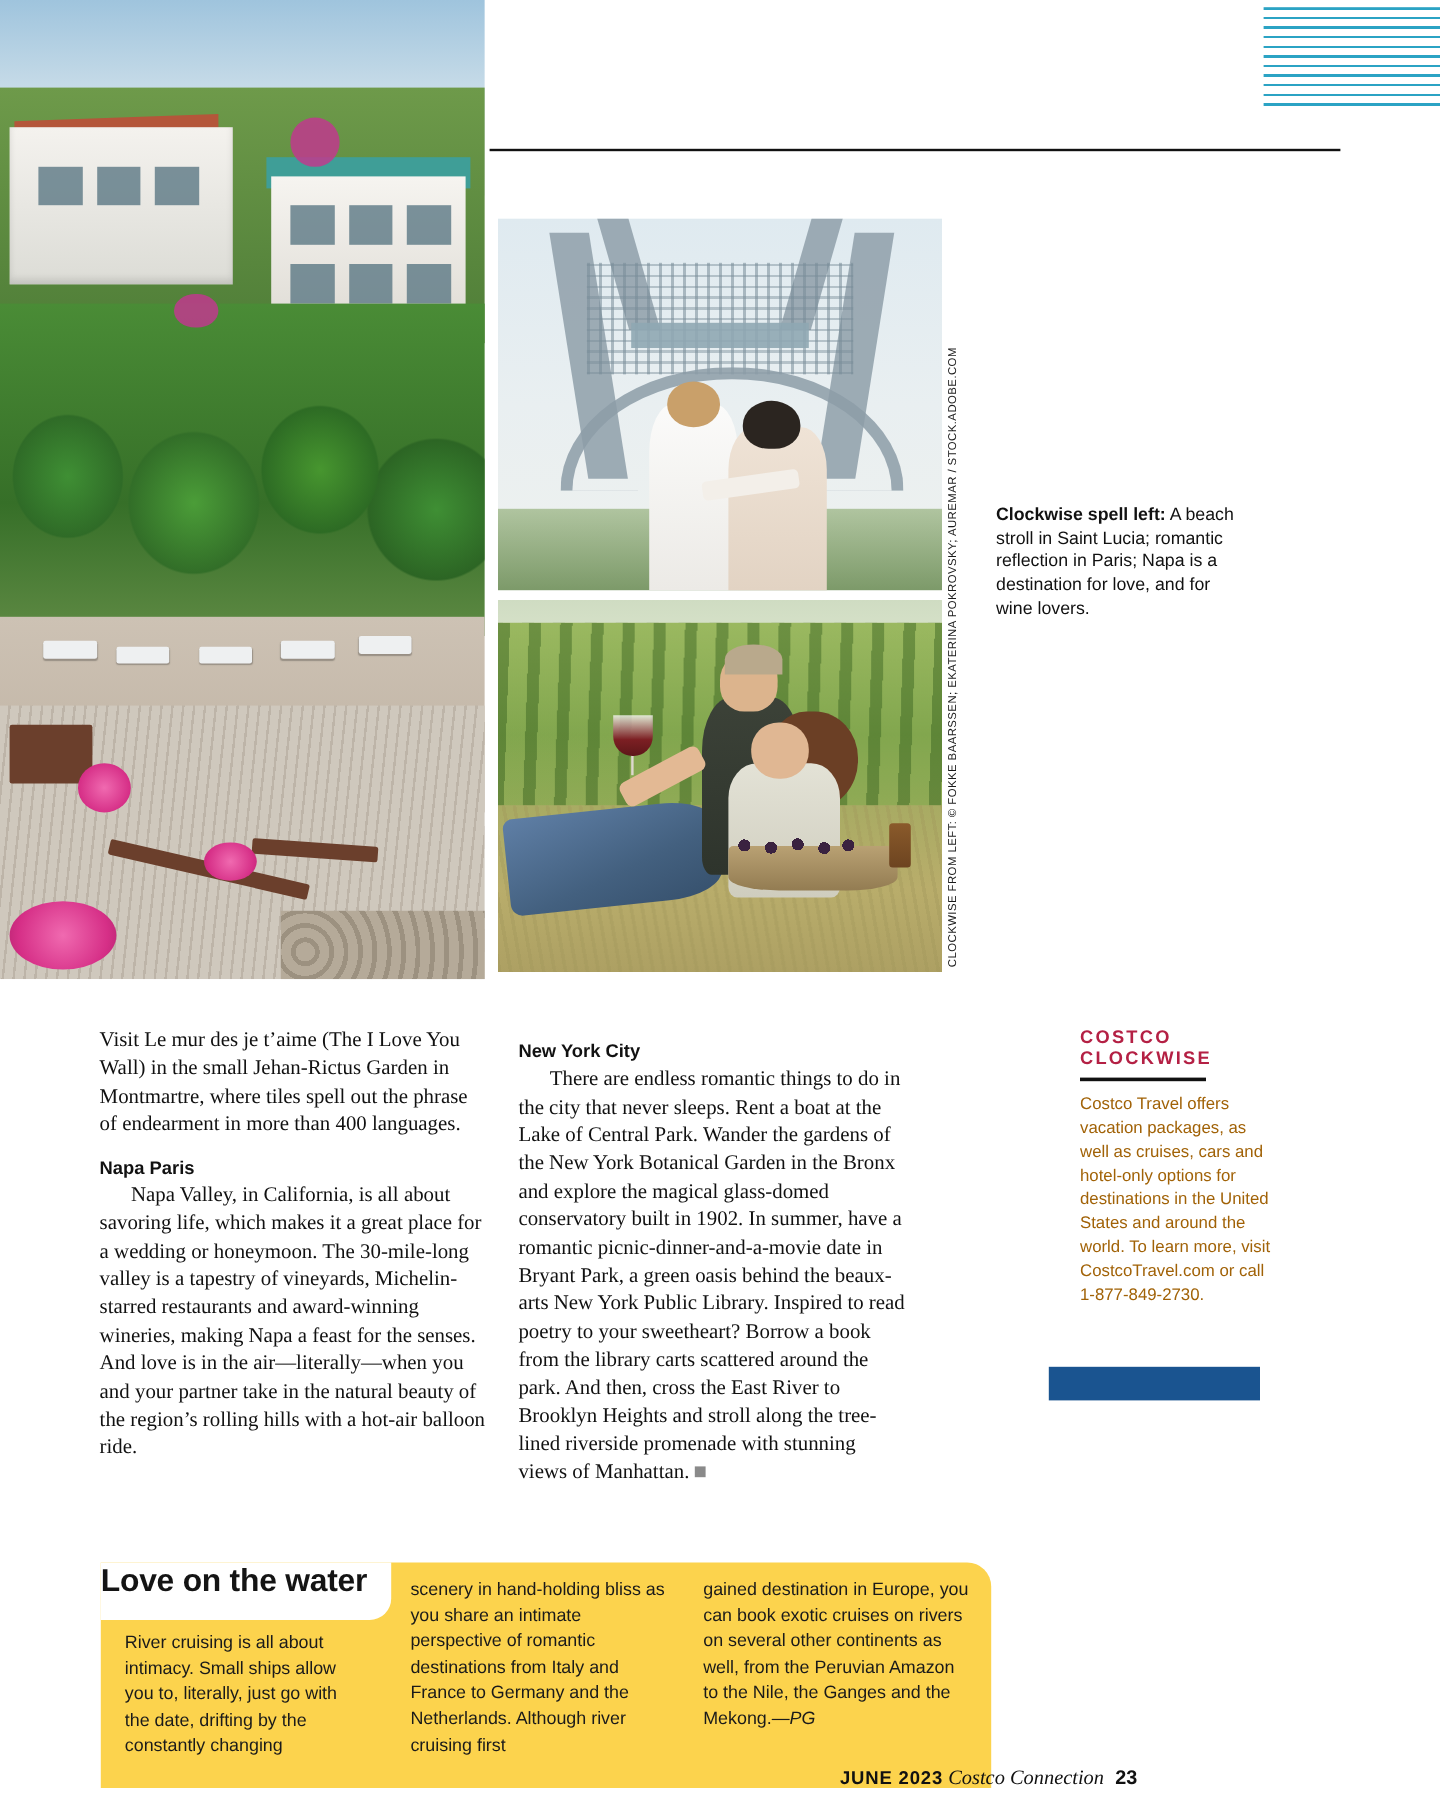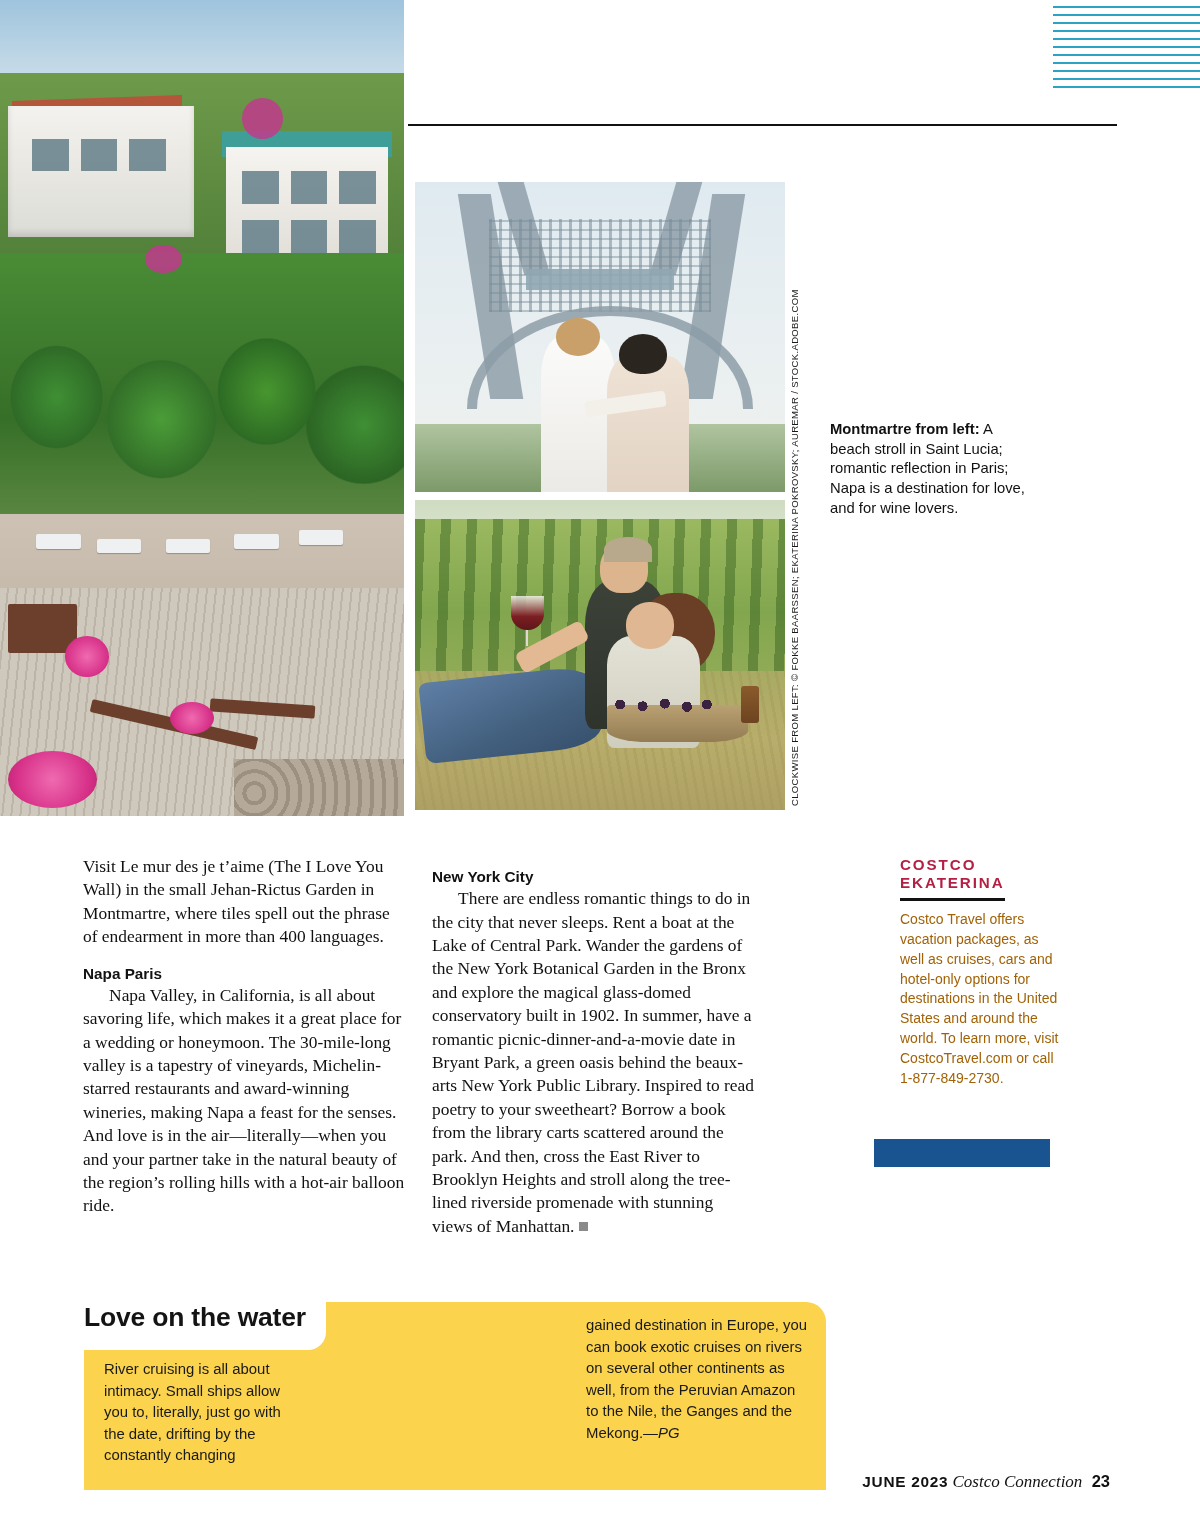--- a/index.html
+++ b/index.html
@@ -204,21 +204,21 @@
   .lotw-cols{position:absolute;left:84px;top:1302px;width:742px;height:188px;}
   .lotw-col{position:absolute;font-size:14.9px;line-height:1.45;color:#1a1a1a;}
   .lotw-c1{left:20px;top:57px;width:198px;}
   .lotw-c2{left:258px;top:13px;width:215px;}
   .lotw-c3{left:502px;top:13px;width:222px;}
   .lotw-col i{font-style:italic;}
 
   
   .footer{
     position:absolute;left:700px;top:1472px;width:410px;
-    text-align:right;font-size:15.4px;color:#111111;
+    font-size:15.4px;color:#111111;
     font-family:"Liberation Sans",sans-serif;
   }
   .footer .fmonth{font-weight:bold;letter-spacing:.7px;}
   .footer .fmag{font-family:"Liberation Serif",serif;font-style:italic;font-size:17px;}
   .footer .fpage{font-weight:bold;font-size:16.5px;margin-left:5px;}
 </style>
 </head>
 <body>
 
 <div class="page">
@@ -298,50 +298,51 @@
     <div class="nap-stem"></div>
     <div class="nap-glass"></div>
     <div class="nap-basket"></div>
     <div class="nap-grapes"></div>
     <div class="nap-bottle"></div>
   </div>
 
   <div class="credit">CLOCKWISE FROM LEFT: © FOKKE BAARSSEN; EKATERINA POKROVSKY; AUREMAR / STOCK.ADOBE.COM</div>
 
   <div class="caption">
-    <b>Montmartre from left:</b><span> A beach stroll in Saint Lucia; romantic reflection in Paris; Napa is a destination for love, and for wine lovers.</span>
+    <b>Clockwise spell left:</b><span> A beach stroll in Saint Lucia; romantic reflection in Paris; Napa is a destination for love, and for wine lovers.</span>
   </div>
 
   <div class="col col-1">
     <p>Visit Le mur des je t’aime (The I Love You Wall) in the small Jehan-Rictus Garden in Montmartre, where tiles spell out the phrase of endearment in more than 400 languages.</p>
     <div class="subhead">Napa Paris</div>
     <p class="indent">Napa Valley, in California, is all about savoring life, which makes it a great place for a wedding or honeymoon. The 30-mile-long valley is a tapestry of vineyards, Michelin-starred restaurants and award-winning wineries, making Napa a feast for the senses. And love is in the air—literally—when you and your partner take in the natural beauty of the region’s rolling hills with a hot-air balloon ride.</p>
   </div>
 
   <div class="col col-2">
     <div class="subhead">New York City</div>
     <p class="indent"><span>There are endless romantic things to do in the city that never sleeps. Rent a boat at the Lake of Central Park. Wander the gardens of the New York Botanical Garden in the Bronx and explore the magical glass-domed conservatory built in 1902. In summer, have a romantic picnic-dinner-and-a-movie date in Bryant Park, a green oasis behind the beaux-arts New York Public Library. Inspired to read poetry to your sweetheart? Borrow a book from the library carts scattered around the park. And then, cross the East River to Brooklyn Heights and stroll along the tree-lined riverside promenade with stunning views of Manhattan.</span><span class="endmark"></span></p>
   </div>
 
   <div class="cc">
     <div class="cc-title">
       <div>COSTCO</div>
-      <div>EKATERINA</div>
+      <div>CLOCKWISE</div>
     </div>
     <div class="cc-rule"></div>
     <div class="cc-body">Costco Travel offers vacation packages, as well as cruises, cars and hotel-only options for destinations in the United States and around the world. To learn more, visit CostcoTravel.com or call 1-877-849-2730.</div>
   </div>
   <div class="cc-bar"></div>
 
   <div class="yellow-box">
     <div class="yellow-notch"></div>
   </div>
   <div class="lotw-title">Love on the water</div>
   <div class="lotw-cols">
     <div class="lotw-col lotw-c1">River cruising is all about intimacy. Small ships allow you to, literally, just go with the date, drifting by the constantly changing</div>
+    <div class="lotw-col lotw-c2">scenery in hand-holding bliss as you share an intimate perspective of romantic destinations from Italy and France to Germany and the Netherlands. Although river cruising first</div>
     <div class="lotw-col lotw-c3"><span>gained destination in Europe, you can book exotic cruises on rivers on several other continents as well, from the Peruvian Amazon to the Nile, the Ganges and the Mekong.—</span><i>PG</i></div>
   </div>
 
   <div class="footer">
     <span class="fmonth">JUNE 2023</span>
     <span class="fmag">Costco Connection</span>
     <span class="fpage">23</span>
   </div>
 
 </div>

